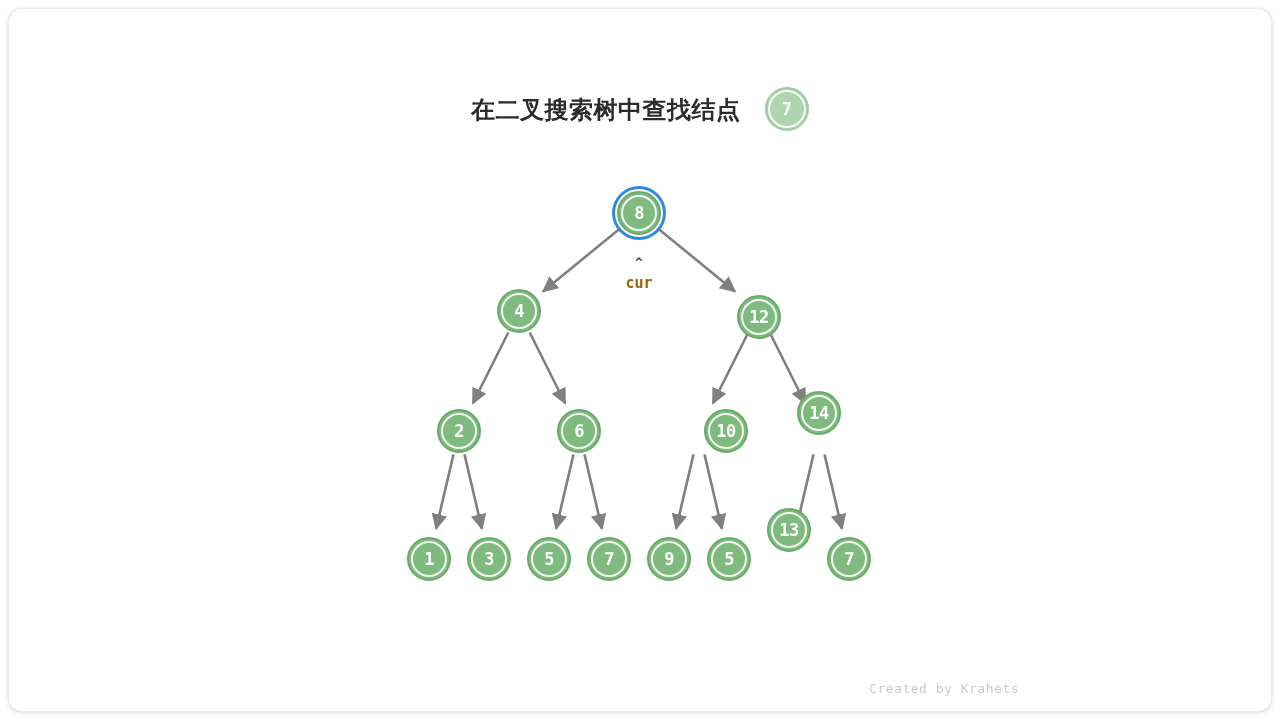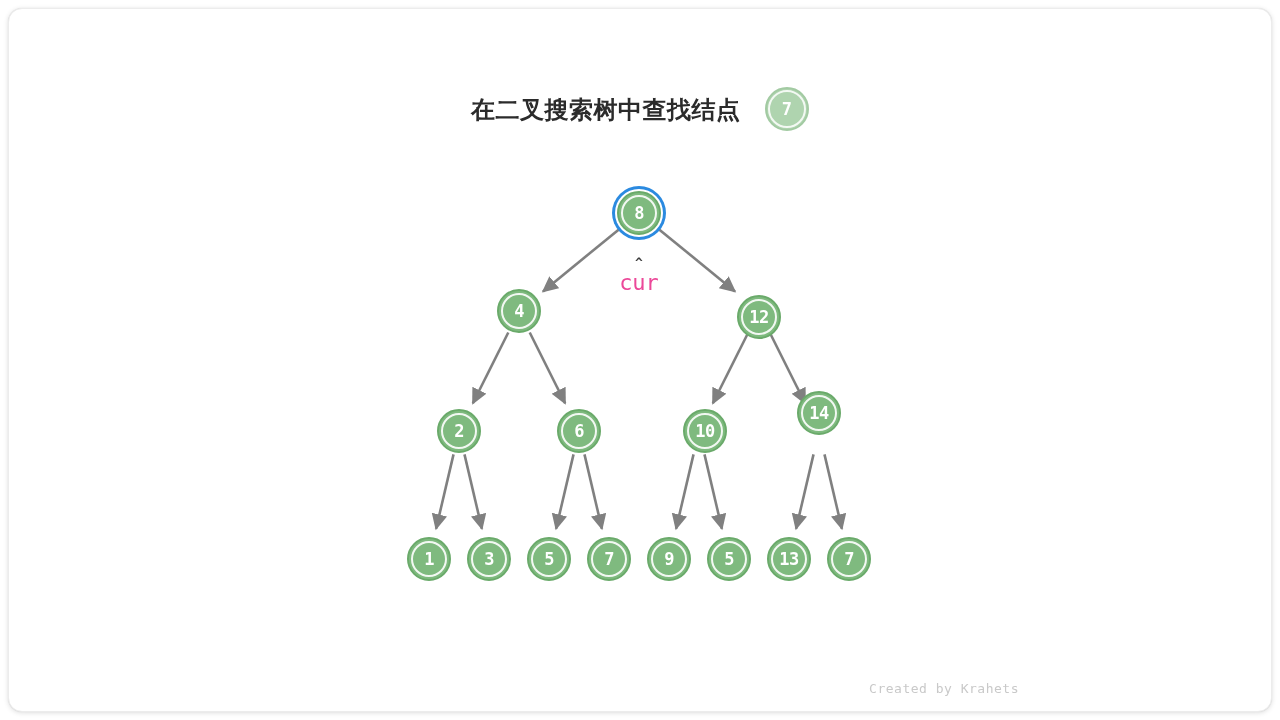--- a/index.html
+++ b/index.html
@@ -140,23 +140,23 @@
   }
   #pointer .caret {
     font-family: "DejaVu Sans Mono", "Liberation Mono", monospace;
     font-size: 13px;
     font-weight: bold;
     color: #3d3d3d;
     line-height: 11px;
   }
   #pointer .ptr-label {
     font-family: "DejaVu Sans Mono", "Liberation Mono", monospace;
-    font-size: 22px;
-    font-weight: normal;
-    color: #ec4899;
+    font-size: 15px;
+    font-weight: bold;
+    color: #a16207;
     line-height: 22px;
     margin-top: 4px;
   }
   
   #watermark {
     position: absolute;
     right: 42px;
     bottom: 24px;
     font-family: "DejaVu Sans Mono", "Liberation Mono", monospace;
     font-size: 13px;
@@ -219,21 +219,21 @@
           <div class="node-label">12</div>
         </div>
         <div class="node" style="left: 437px; top: 409px; width: 44px; height: 44px;">
           <div class="inner-ring"></div>
           <div class="node-label">2</div>
         </div>
         <div class="node" style="left: 557px; top: 409px; width: 44px; height: 44px;">
           <div class="inner-ring"></div>
           <div class="node-label">6</div>
         </div>
-        <div class="node" style="left: 683px; top: 409px; width: 44px; height: 44px;">
+        <div class="node" style="left: 704px; top: 409px; width: 44px; height: 44px;">
           <div class="inner-ring"></div>
           <div class="node-label">10</div>
         </div>
         <div class="node" style="left: 797px; top: 391px; width: 44px; height: 44px;">
           <div class="inner-ring"></div>
           <div class="node-label">14</div>
         </div>
         <div class="node" style="left: 407px; top: 537px; width: 44px; height: 44px;">
           <div class="inner-ring"></div>
           <div class="node-label">1</div>
@@ -251,21 +251,21 @@
           <div class="node-label">7</div>
         </div>
         <div class="node" style="left: 647px; top: 537px; width: 44px; height: 44px;">
           <div class="inner-ring"></div>
           <div class="node-label">9</div>
         </div>
         <div class="node" style="left: 707px; top: 537px; width: 44px; height: 44px;">
           <div class="inner-ring"></div>
           <div class="node-label">5</div>
         </div>
-        <div class="node" style="left: 767px; top: 537px; width: 44px; height: 44px;">
+        <div class="node" style="left: 767px; top: 508px; width: 44px; height: 44px;">
           <div class="inner-ring"></div>
           <div class="node-label">13</div>
         </div>
         <div class="node" style="left: 827px; top: 537px; width: 44px; height: 44px;">
           <div class="inner-ring"></div>
           <div class="node-label">7</div>
         </div>
       </div>
 
     <div id="pointer" style="left: 579px; top: 257px; width: 120px;">

